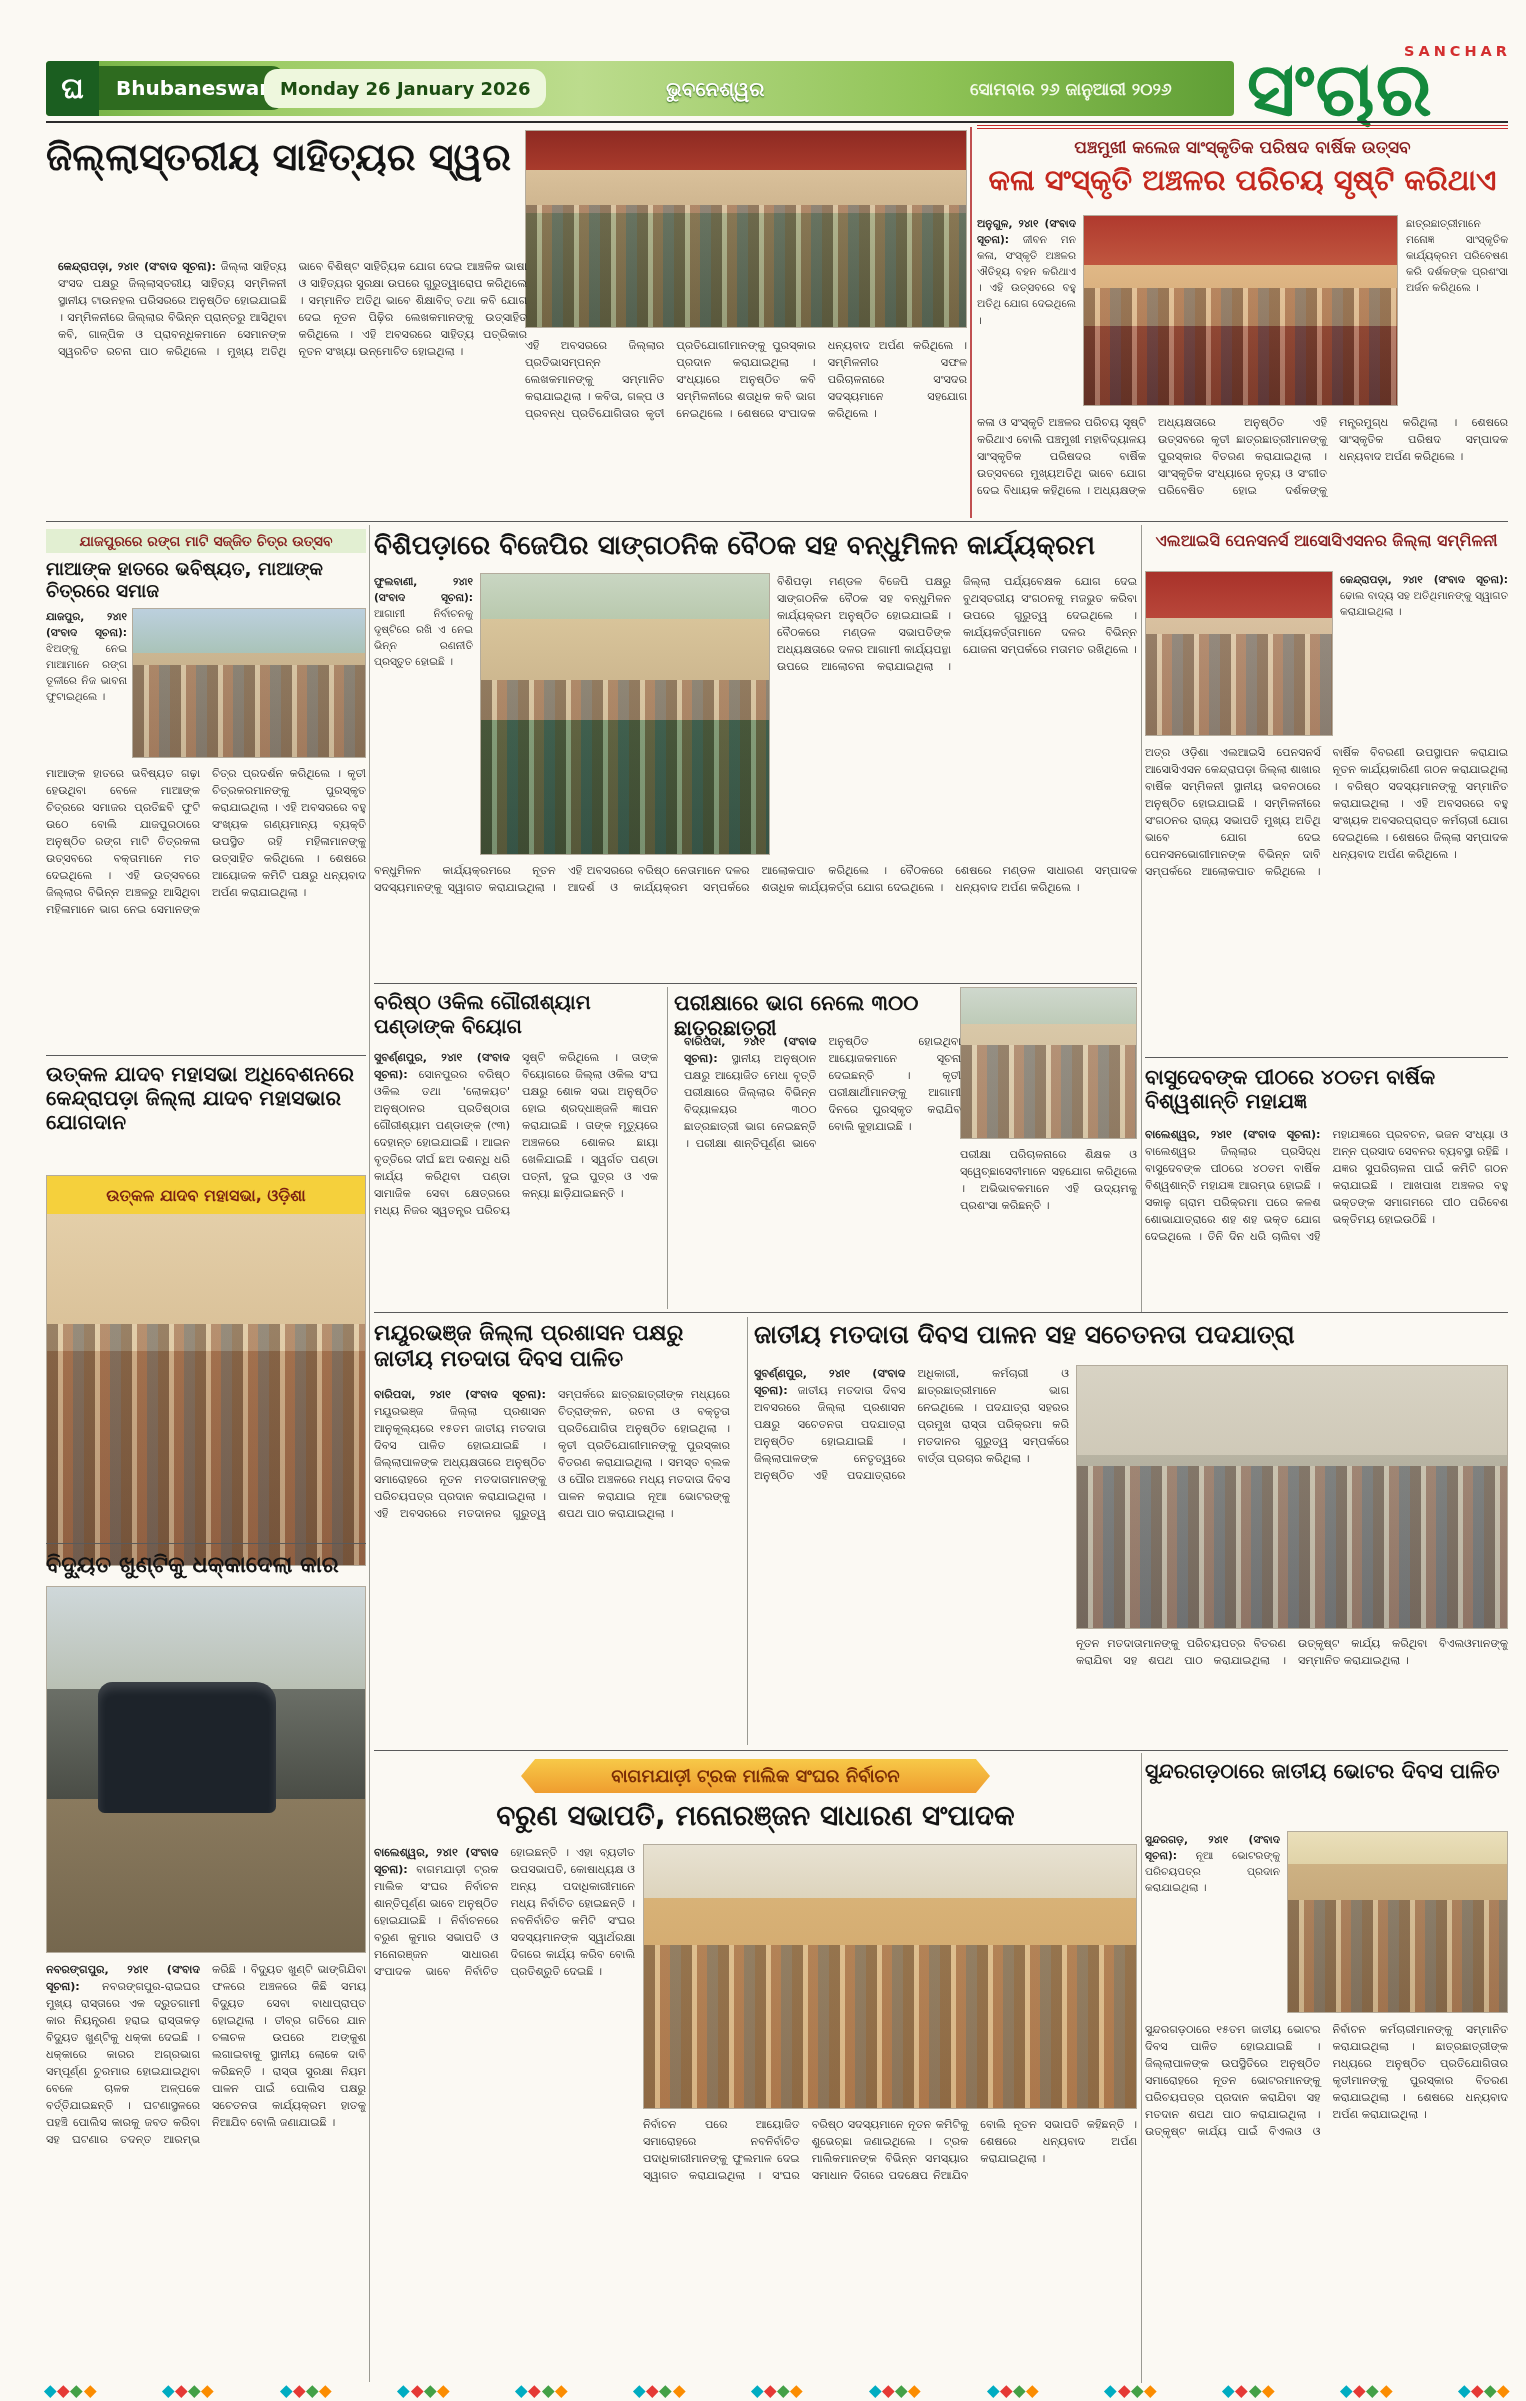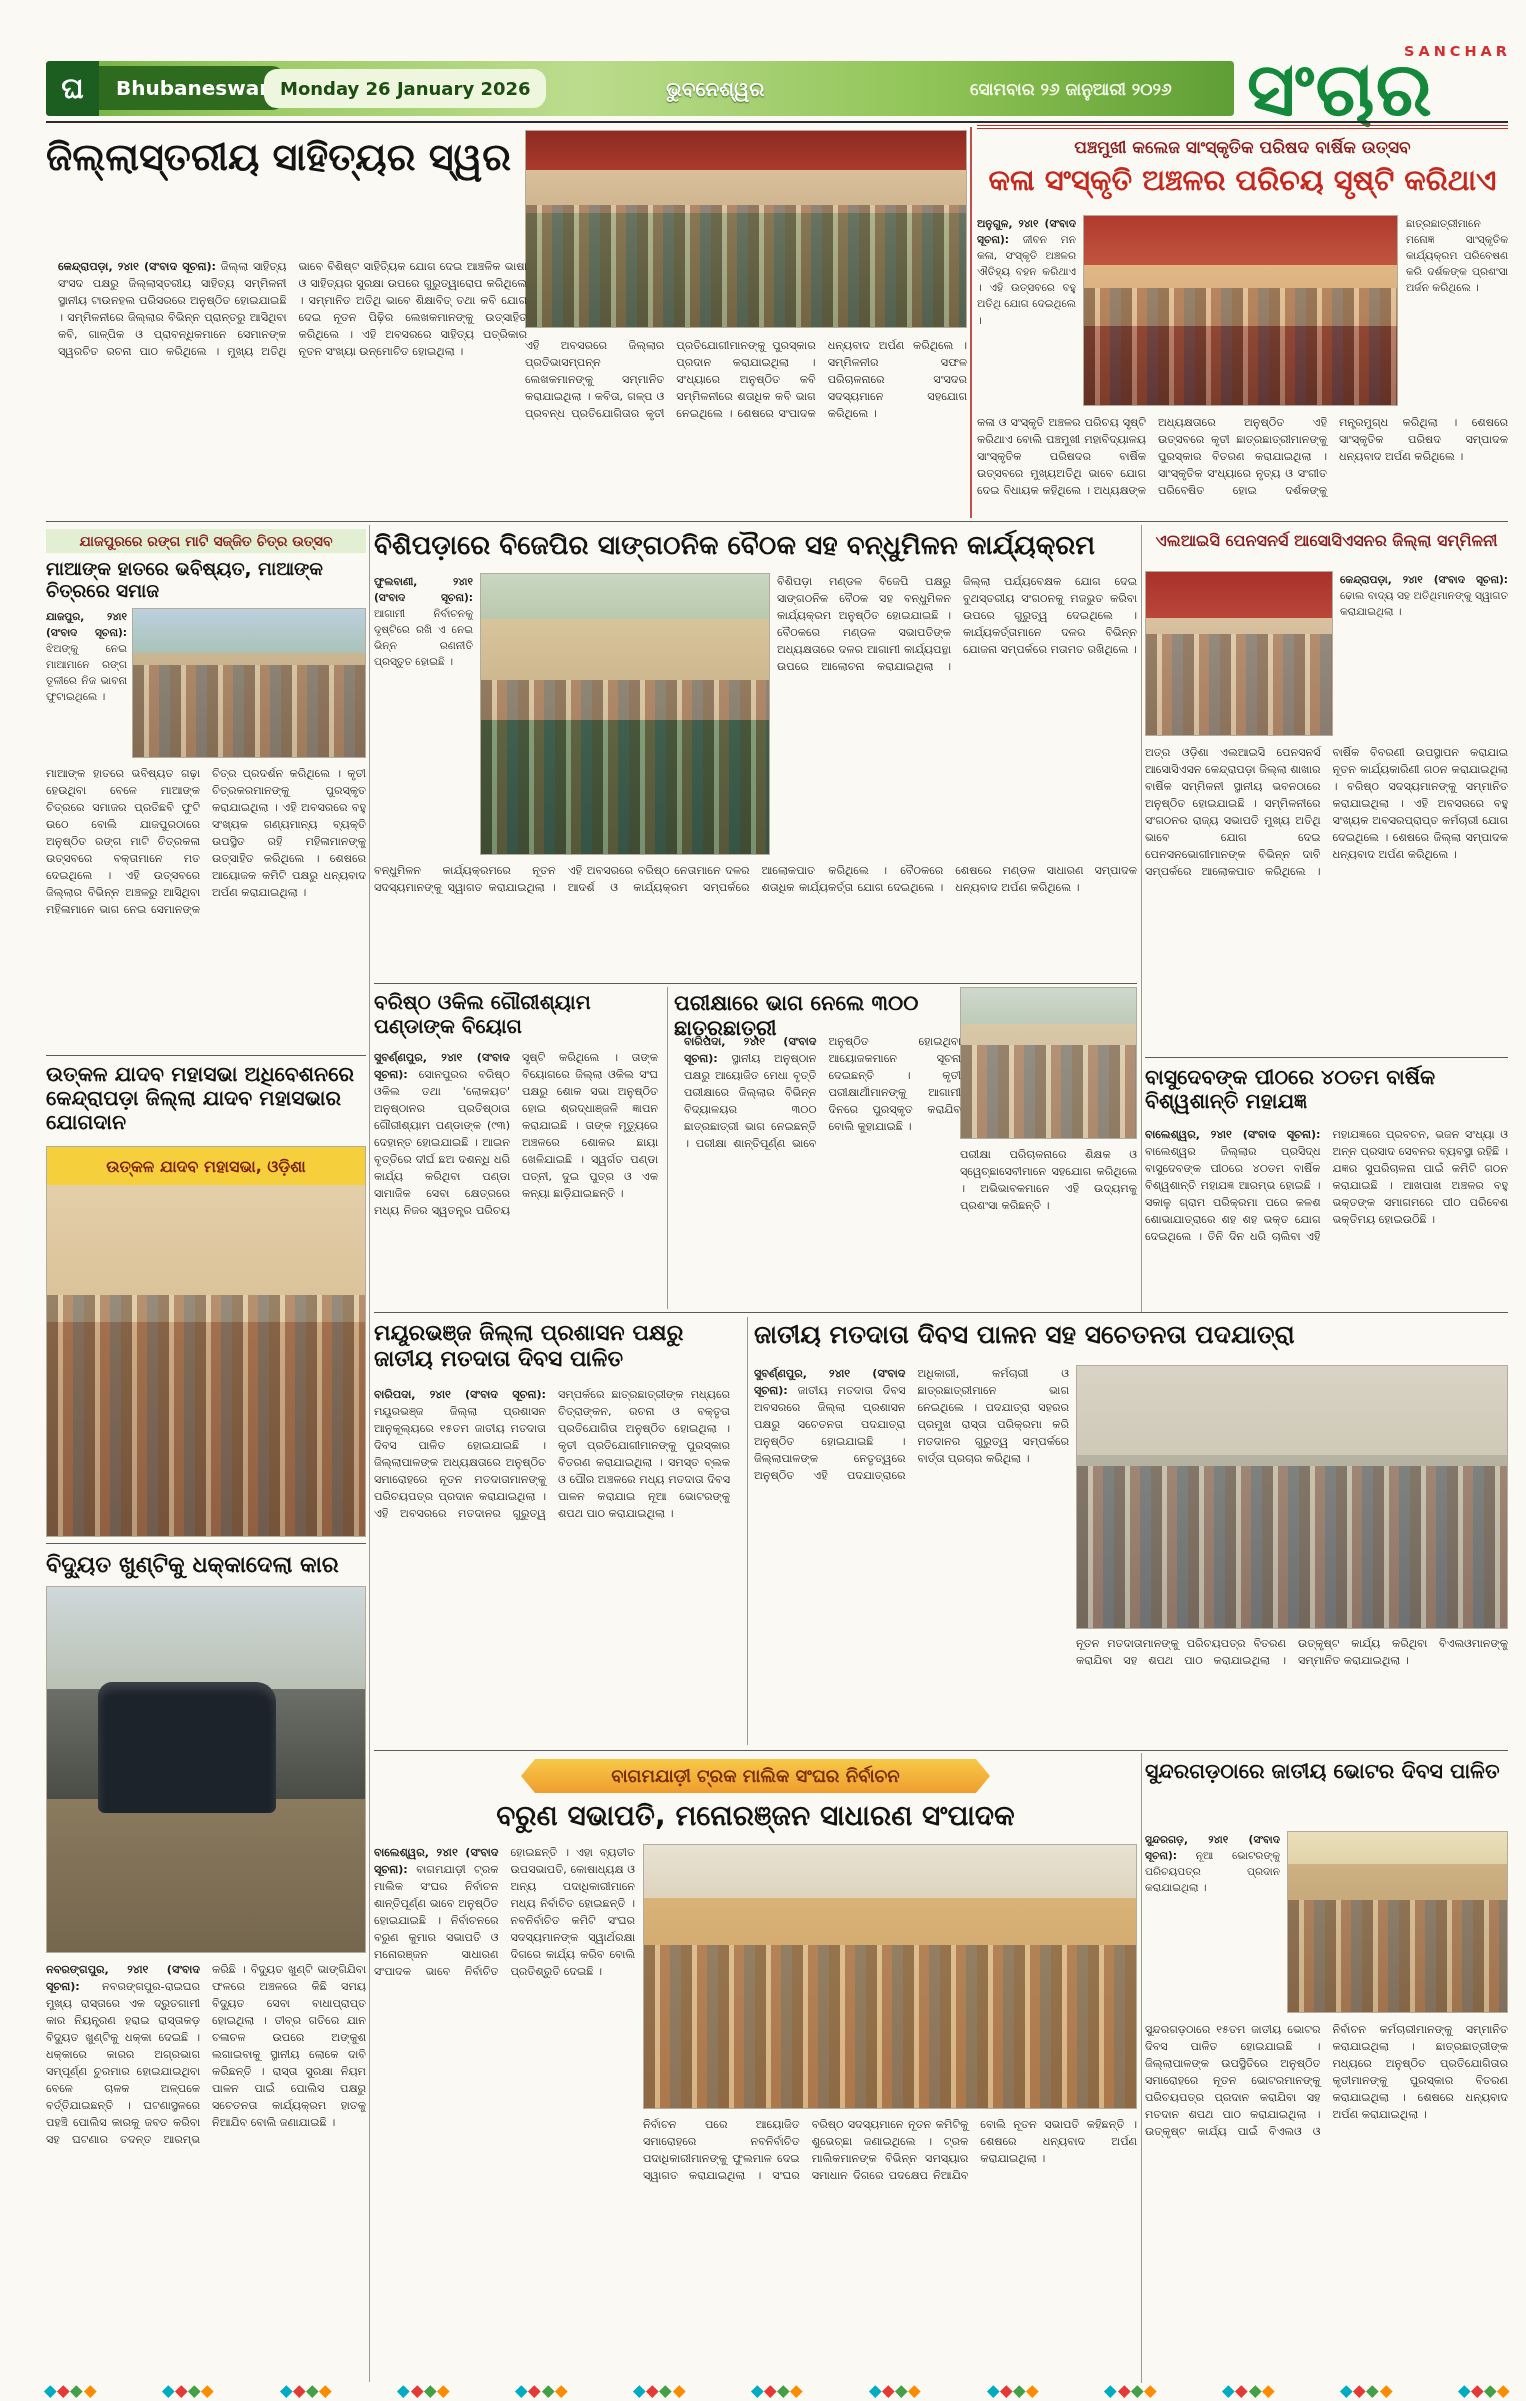--- a/index.html
+++ b/index.html
@@ -33,21 +33,21 @@
   .centered{text-align:center;}
   
   .ph{border:0.7px solid #b3ab9c;overflow:hidden;}
   .crowd::after{content:"";position:absolute;left:0;right:0;bottom:0;height:62%;
     background:repeating-linear-gradient(90deg,rgba(62,38,28,.42) 0 10.6px,rgba(243,230,205,.32) 10.6px 16px,rgba(124,62,42,.38) 16px 26.4px,rgba(40,52,74,.38) 26.4px 37px);}
   .ph-stage{background:linear-gradient(180deg,#8e2a22 0%,#a93b2c 20%,#d9c09a 20%,#cdb48e 42%,#8f9a6e 42%,#6d7c53 100%);}
   .ph-event{background:linear-gradient(180deg,#b03a2e 0%,#c0563f 26%,#e0b886 26%,#d3a877 58%,#9c4d3a 58%,#7e3a2c 100%);}
   .ph-group{background:linear-gradient(180deg,#bcd0de 0%,#a9c3b8 30%,#cbb691 30%,#b79f7c 100%);}
   .ph-bjp{background:linear-gradient(180deg,#c9d6c2 0%,#b9c9ae 16%,#d8c49a 16%,#c7b089 52%,#4f7a50 52%,#3f6743 100%);}
   .ph-drums{background:linear-gradient(180deg,#a8322a 0%,#b9473a 28%,#d9c1a0 28%,#c4a987 100%);}
-  .ph-yadav{background:linear-gradient(180deg,#e7d3ae 0%,#d8bf96 45%,#b98f63 45%,#9c7450 100%);}
+  .ph-yadav{background:linear-gradient(180deg,#e7d3ae 0%,#d8bf96 45%,#b98f63 45%,#9c7450 100%);margin-top:29px;}
   .yadav-banner{position:absolute;top:0;left:0;right:0;height:38px;background:#f5d03c;color:#7a1f12;font-weight:bold;display:flex;align-items:center;justify-content:center;font-size:16px;z-index:2;}
   .ph-students{background:linear-gradient(180deg,#cfd8cd 0%,#becbb8 24%,#d9c8a8 24%,#c9b694 100%);}
   .ph-walk{background:linear-gradient(180deg,#d8d3c4 0%,#cfc9b8 34%,#b7b3a2 34%,#9a968a 100%);}
   .ph-crash{background:linear-gradient(180deg,#cfd8da 0%,#b9c0b4 28%,#6b6f67 28%,#4a4d46 58%,#8a7a5e 58%,#75674e 100%);}
   .car-shape{position:absolute;left:16%;top:26%;width:56%;height:36%;background:#1d232a;border-radius:14.5px 20px 6.6px 6.6px;box-shadow:inset 0 6.6px 9.2px rgba(255,255,255,.15);}
   .ph-garland{background:linear-gradient(180deg,#e8e2d2 0%,#ddd4bd 20%,#d8b277 20%,#c89a60 100%);}
   .ph-meeting{background:linear-gradient(180deg,#eadfba 0%,#e0d3a8 18%,#cdb183 18%,#b69465 100%);}
   
   .ribbon{clip-path:polygon(0 50%,3% 0,97% 0,100% 50%,97% 100%,3% 100%);
     background:linear-gradient(180deg,#f7c948,#ef9d2f);color:#7a2c06;font-weight:bold;

